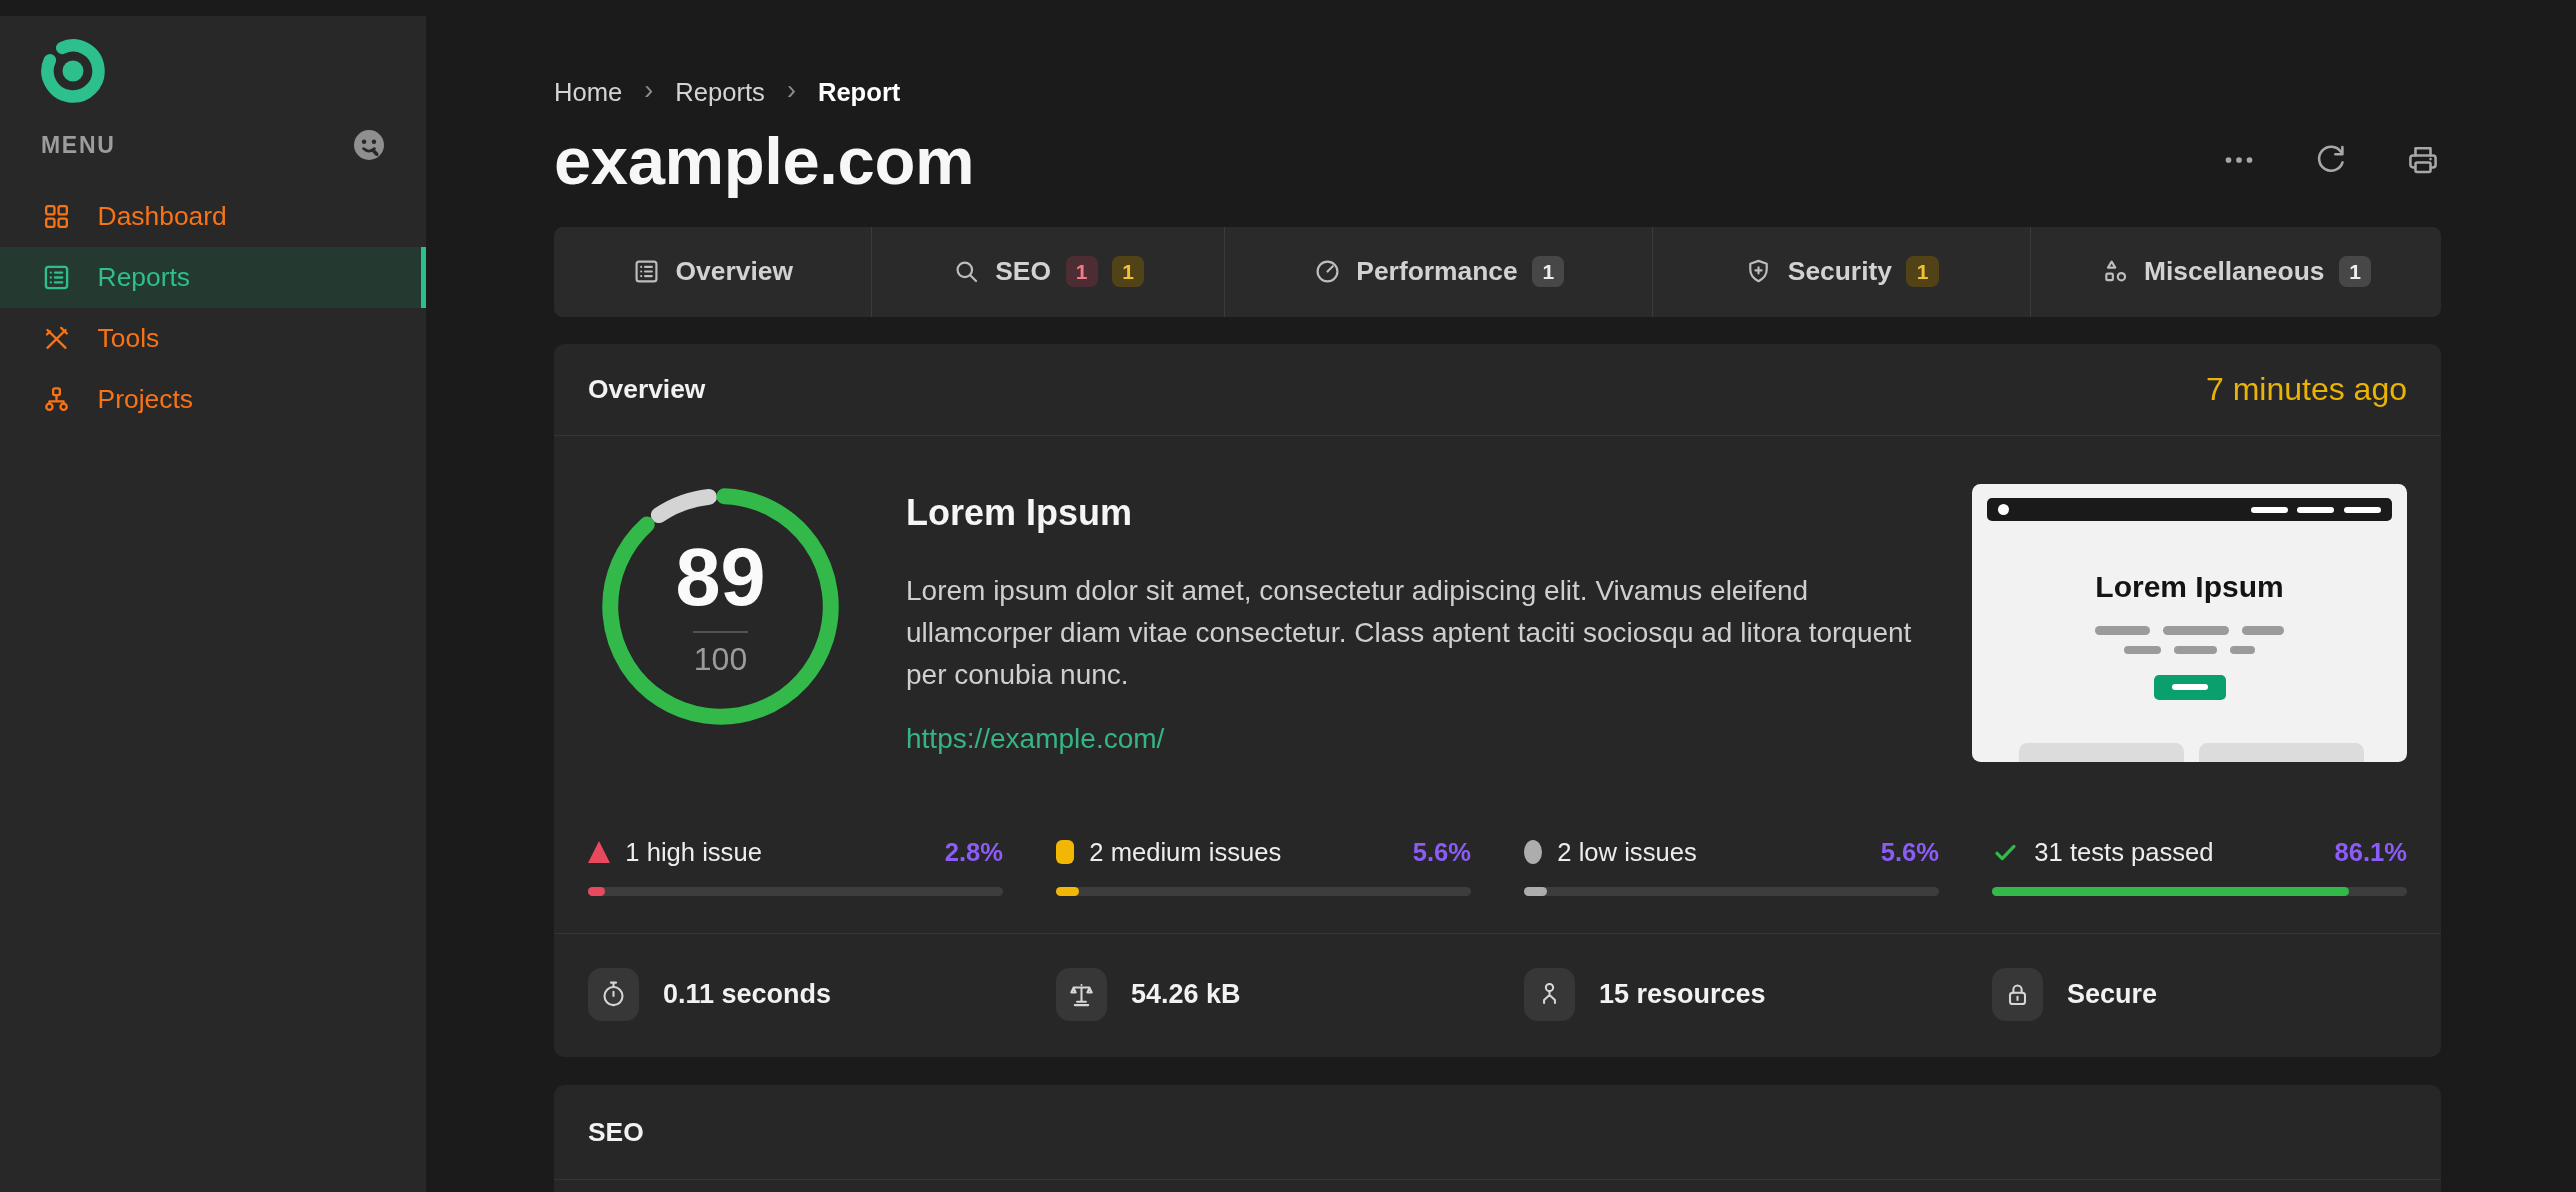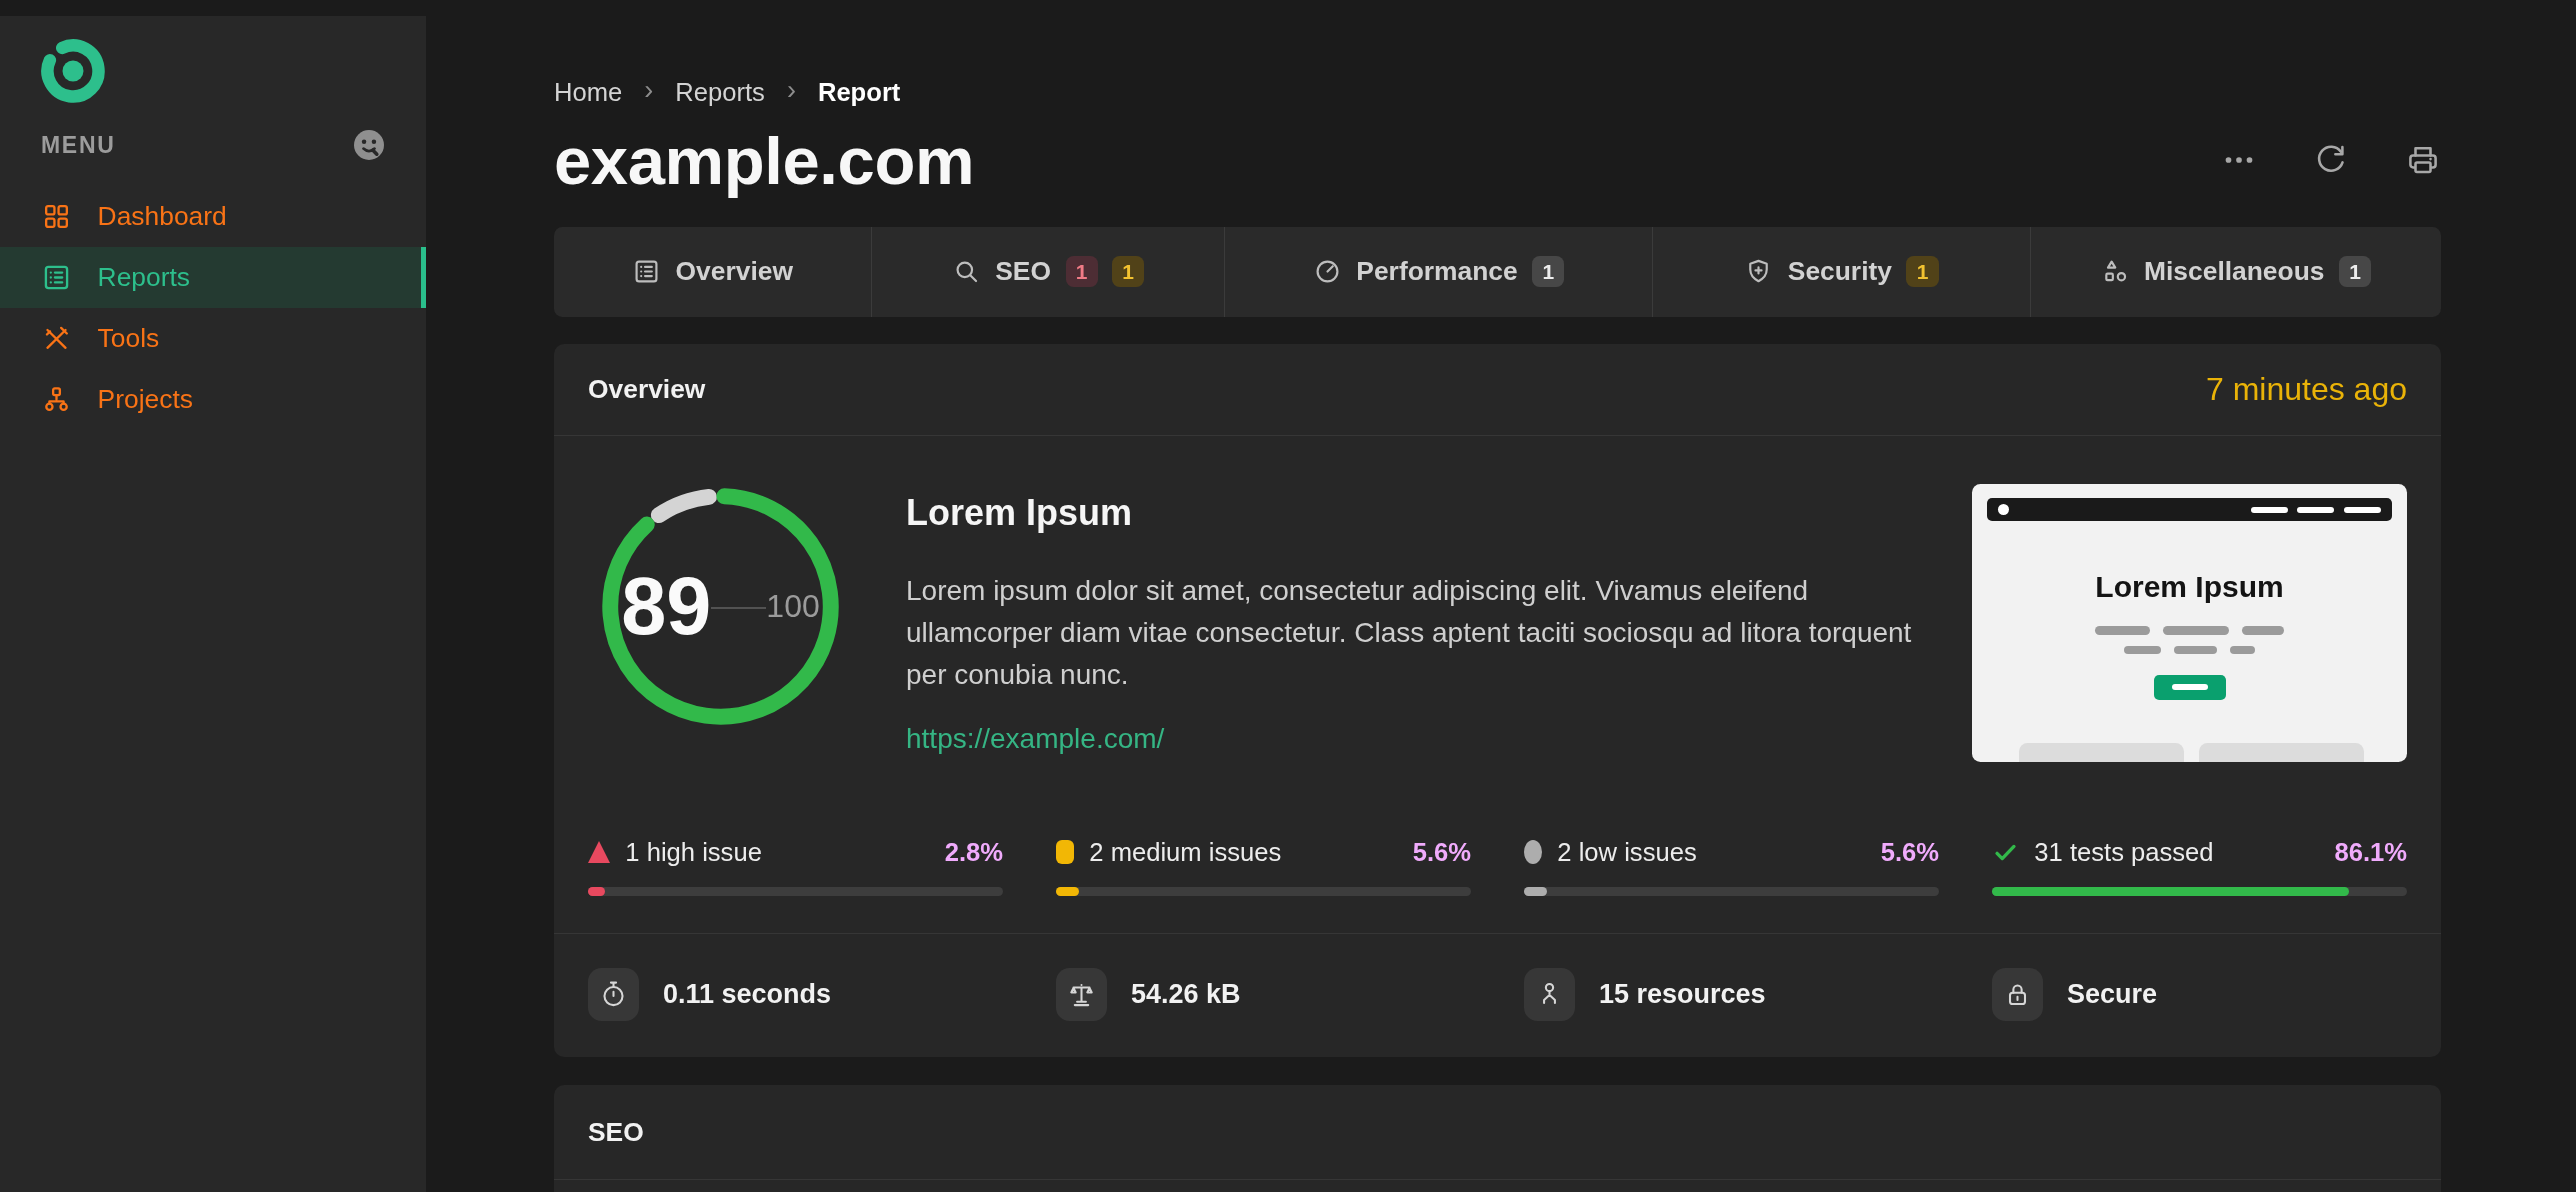--- a/index.html
+++ b/index.html
@@ -50,21 +50,21 @@
   .card{margin-top:27px;background:#272727;border-radius:10.2px;overflow:hidden;}
   .card-header{height:92px;display:flex;align-items:center;justify-content:space-between;
                padding:0 34px;border-bottom:1.7px solid #363636;}
   .card-title{font-size:26.4px;font-weight:700;color:#f2f2f2;}
   .card-time{font-size:32px;color:#eab308;}
 
   
   .score-section{display:flex;align-items:flex-start;padding:48px 34px 44px 44px;}
   .score-wrap{position:relative;width:245px;height:245px;flex:none;}
   .score-wrap svg{position:absolute;inset:0;}
-  .score-center{position:absolute;inset:0;display:flex;flex-direction:row;align-items:center;justify-content:center;}
+  .score-center{position:absolute;inset:0;display:flex;flex-direction:column;align-items:center;justify-content:center;}
   .score-num{font-size:81px;font-weight:700;color:#fafafa;line-height:1;}
   .score-divider{width:55px;height:1.7px;background:#525252;margin:13.6px 0 10.2px;}
   .score-max{font-size:32px;color:#9b9b9b;line-height:1;}
   .score-body{margin-left:63px;max-width:1014px;}
   .score-heading{margin-top:8.5px;font-size:36px;font-weight:700;color:#f5f5f5;}
   .score-desc{margin-top:36px;font-size:28px;line-height:1.5;color:#cfcfcf;}
   .score-link{display:inline-block;margin-top:27px;font-size:28px;color:#35b584;text-decoration:none;cursor:pointer;}
 
   
   .mockup{margin-left:auto;width:435px;height:278px;background:#f2f2f2;border-radius:8.5px;
@@ -81,21 +81,21 @@
   .mockup-btn{margin:20.5px auto 0;width:72px;height:25px;background:#0aa06e;border-radius:5.1px;
               display:flex;align-items:center;justify-content:center;}
   .mockup-btn-dash{width:36px;height:6px;border-radius:3.4px;background:#ffffff;}
   .mockup-cards{position:absolute;bottom:-32px;left:47px;right:43px;display:flex;gap:14.5px;}
   .mockup-card{flex:1;height:51px;background:#dcdcdc;border-radius:8.5px;}
 
   
   .stats-row{display:grid;grid-template-columns:repeat(4,1fr);gap:53px;
              padding:32px 34px 37px;border-bottom:1.7px solid #363636;}
   .stat-head{display:flex;align-items:center;gap:15.3px;font-size:25.6px;color:#ededed;}
-  .stat-pct{margin-left:auto;font-weight:600;color:#f0abfc;}
+  .stat-pct{margin-left:auto;font-weight:600;color:#8b5cf6;}
   .stat-bar{margin-top:20.5px;height:9.4px;border-radius:5.1px;background:#3d3d3d;position:relative;}
   .stat-fill{height:9.4px;border-radius:5.1px;min-width:17px;}
   .marker{flex:none;}
   .marker-high{width:0;height:0;border-left:11px solid transparent;border-right:11px solid transparent;
                border-bottom:22px solid #e8495f;}
   .marker-medium{width:18px;height:24px;border-radius:6px;background:#f2b705;}
   .marker-low{width:18px;height:24px;border-radius:50%;background:#adadad;}
   .marker-passed{width:27px;height:27px;}
   .marker-passed svg{width:27px;height:27px;stroke:#32b94a;fill:none;stroke-width:3;
                      stroke-linecap:round;stroke-linejoin:round;}

